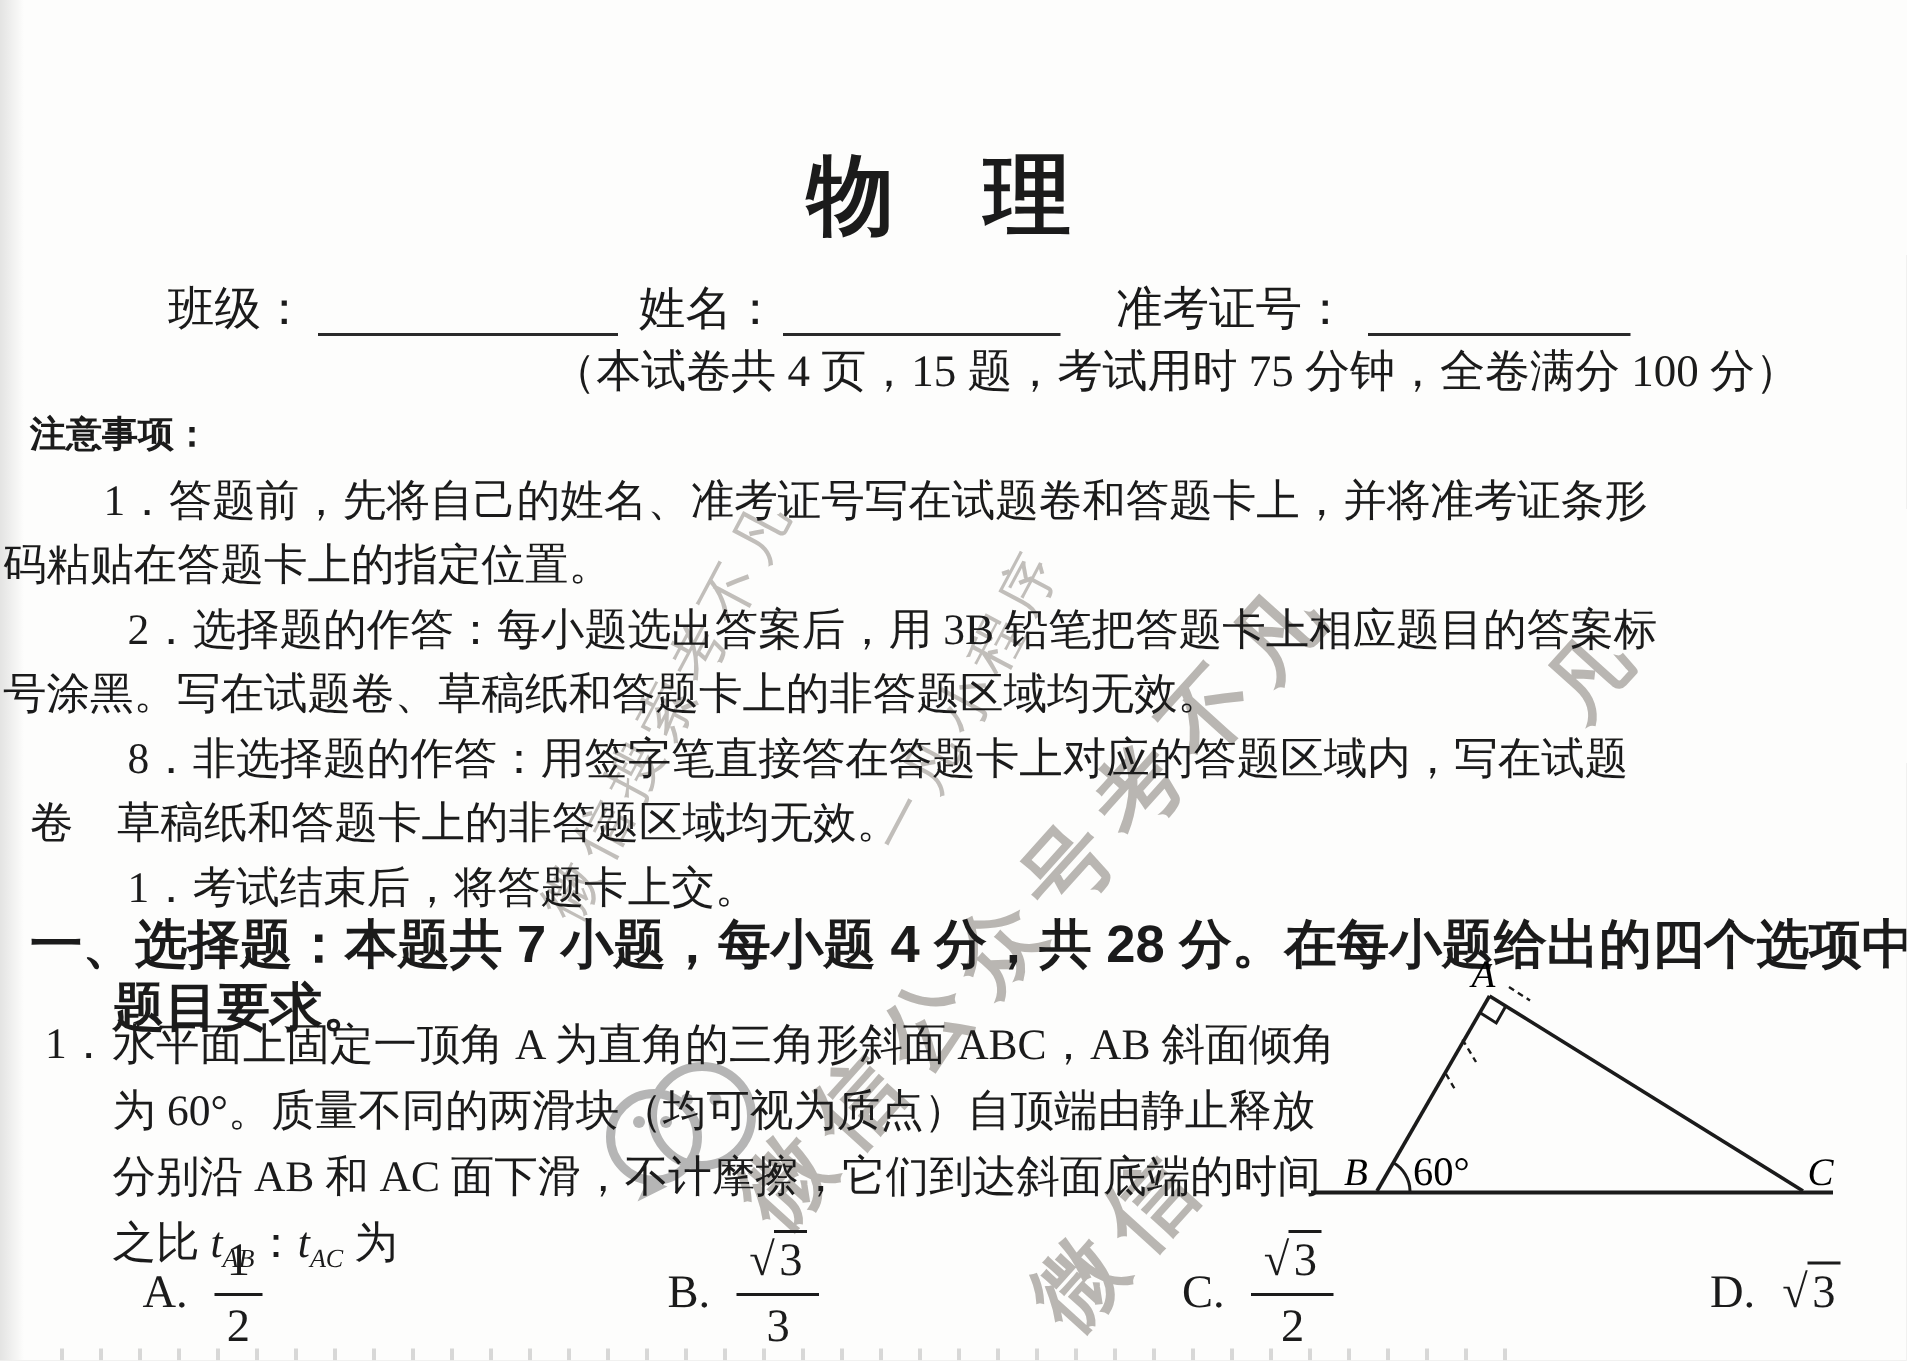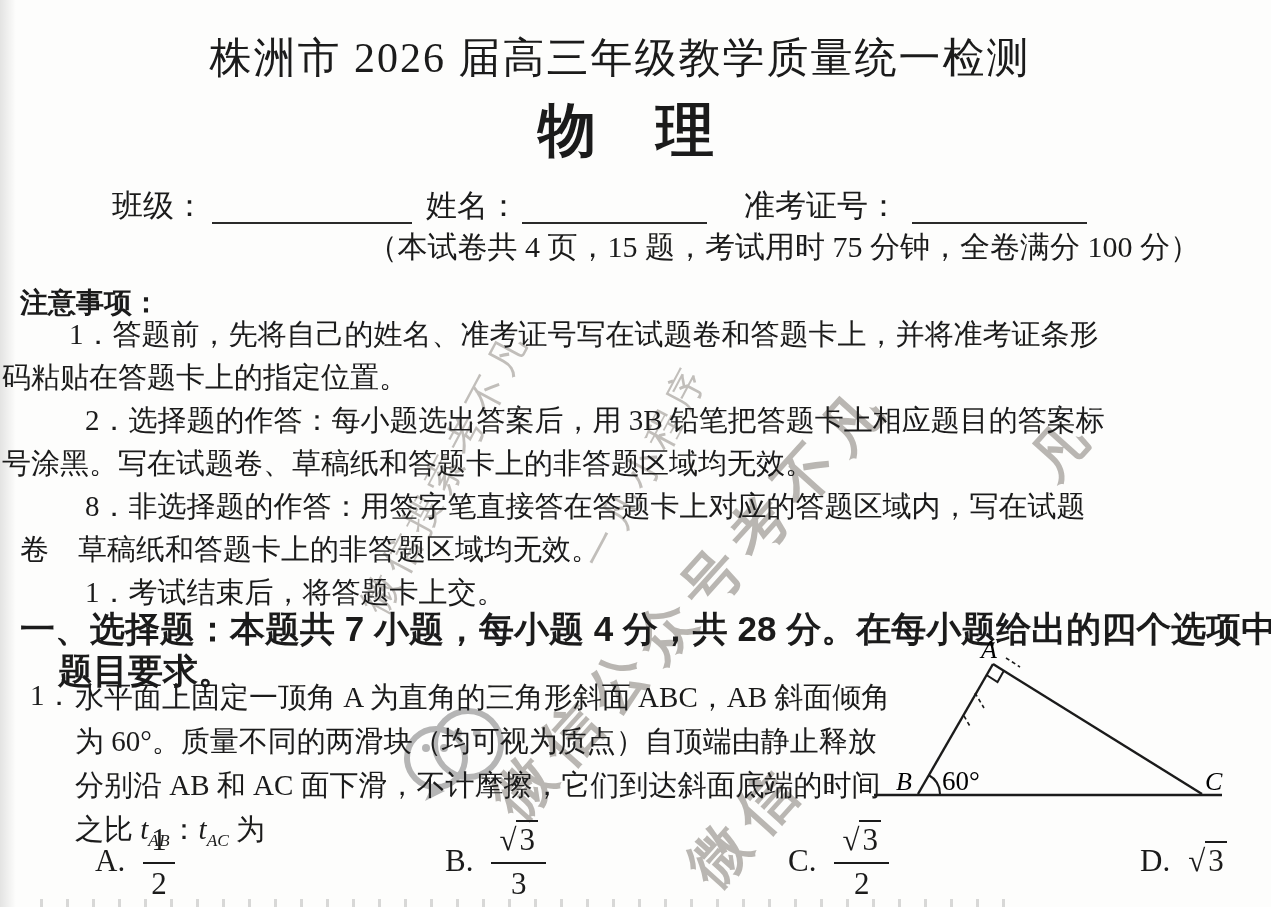--- a/index.html
+++ b/index.html
@@ -50,43 +50,42 @@
     <circle cx="70" cy="46" r="33" fill="none" stroke="#8a8a8a" stroke-width="6"></circle>
     <circle cx="28" cy="50" r="4" fill="#8a8a8a"></circle>
     <circle cx="46" cy="50" r="4" fill="#8a8a8a"></circle>
     <circle cx="60" cy="35" r="4" fill="#8a8a8a"></circle>
     <circle cx="79" cy="35" r="4" fill="#8a8a8a"></circle>
     <path d="M 34 88 L 27 103 L 47 93 Z" fill="#8a8a8a"></path>
   </svg>
 
   <div class="abs edge"></div>
 
-  <div class="abs title txt">株洲市 2026 届高三年级教学质量统一检测</div>
   <div class="abs subject boldh txt">物理</div>
 
   <span class="abs flabel txt" style="left:112px">班级：</span>
   <span class="abs blank txt" style="left:212px;width:200px"></span>
   <span class="abs flabel txt" style="left:426px">姓名：</span>
   <span class="abs blank txt" style="left:522px;width:185px"></span>
   <span class="abs flabel txt" style="left:744px">准考证号：</span>
   <span class="abs blank txt" style="left:912px;width:175px"></span>
 
   <div class="abs meta txt">（本试卷共 4 页，15 题，考试用时 75 分钟，全卷满分 100 分）</div>
 
-  <div class="abs boldh txt" style="left:20px;top:284px;font-size:28px">注意事项：</div>
+  <div class="abs boldh txt" style="left:20px;top:273px;font-size:24px">注意事项：</div>
   <div class="abs t txt" style="left:69px;top:313px">1．答题前，先将自己的姓名、准考证号写在试题卷和答题卡上，并将准考证条形</div>
   <div class="abs t txt" style="left:2px;top:356px">码粘贴在答题卡上的指定位置。</div>
   <div class="abs t txt" style="left:85px;top:399px">2．选择题的作答：每小题选出答案后，用 3B 铅笔把答题卡上相应题目的答案标</div>
   <div class="abs t txt" style="left:2px;top:442px">号涂黑。写在试题卷、草稿纸和答题卡上的非答题区域均无效。</div>
   <div class="abs t txt" style="left:85px;top:485px">8．非选择题的作答：用签字笔直接答在答题卡上对应的答题区域内，写在试题</div>
   <div class="abs t txt" style="left:20px;top:528px">卷　草稿纸和答题卡上的非答题区域均无效。</div>
   <div class="abs t txt" style="left:85px;top:571px">1．考试结束后，将答题卡上交。</div>
 
   <div class="abs sec boldh txt" style="left:20px;top:606px">一、选择题：本题共 7 小题，每小题 4 分，共 28 分。在每小题给出的四个选项中，只有一项符合</div>
-  <div class="abs sec boldh txt" style="left:58px;top:648px">题目要求。</div>
+  <div class="abs sec boldh txt" style="left:75px;top:648px">题目要求。</div>
 
   <span class="abs qnum txt" style="left:30px;top:676px">1．</span>
   <div class="abs t txt" style="left:75px;top:676px">水平面上固定一顶角 A 为直角的三角形斜面 ABC，AB 斜面倾角</div>
   <div class="abs t txt" style="left:75px;top:720px">为 60°。质量不同的两滑块（均可视为质点）自顶端由静止释放</div>
   <div class="abs t txt" style="left:75px;top:764px">分别沿 AB 和 AC 面下滑，不计摩擦，它们到达斜面底端的时间</div>
   <div class="abs t txt" style="left:75px;top:808px">
     <span>之比 </span><i class="vt">t</i><sub class="vs">AB</sub><span>：</span><i class="vt">t</i><sub class="vs">AC</sub><span> 为</span>
   </div>
 
   <div class="opt txt" style="left:95px">

